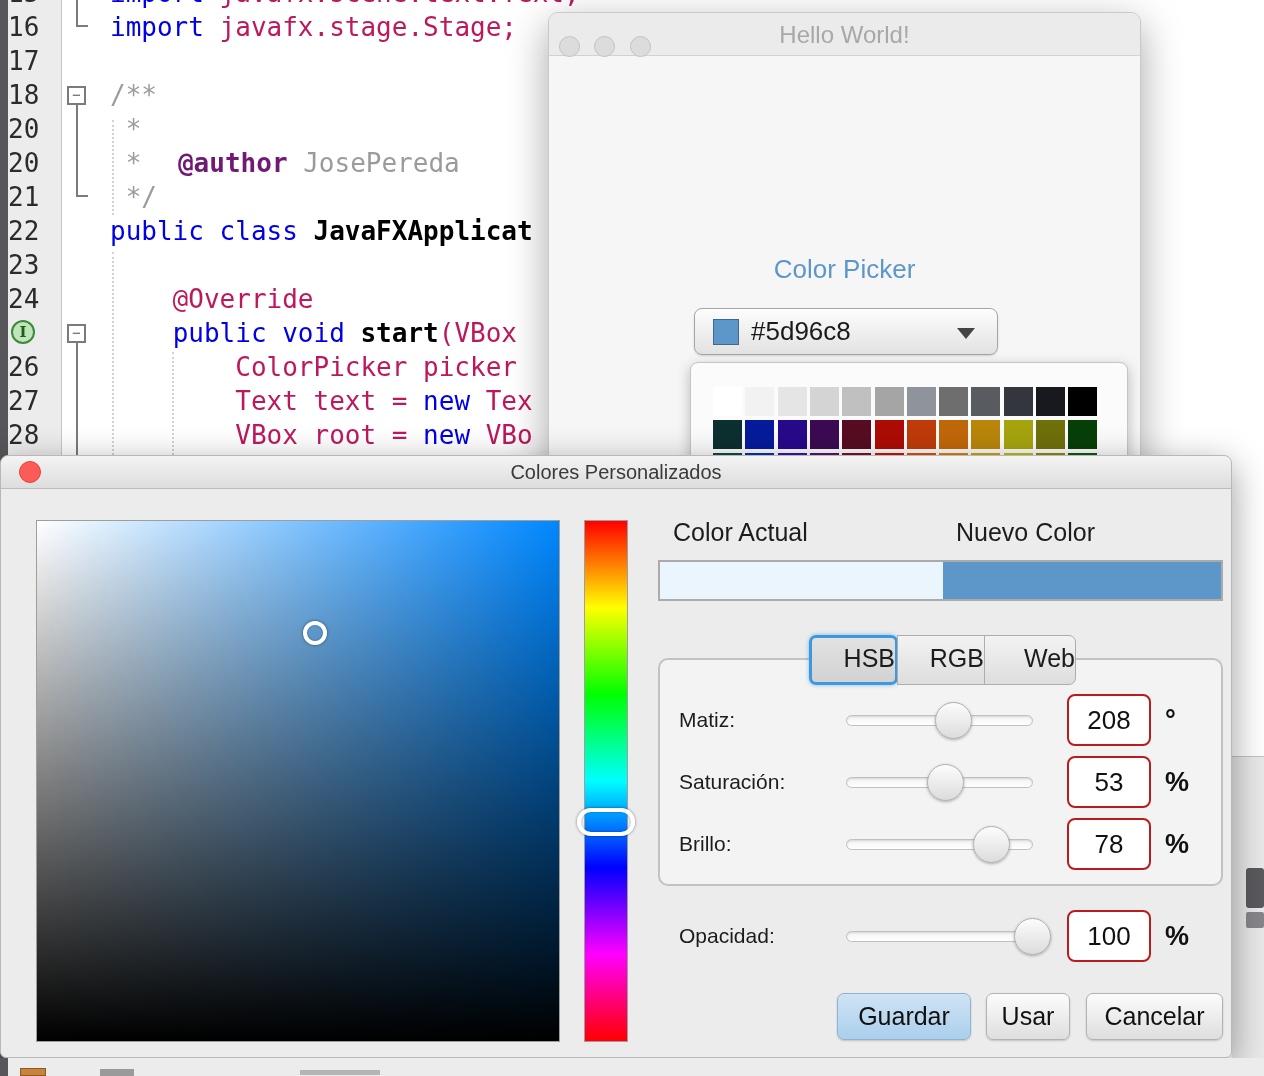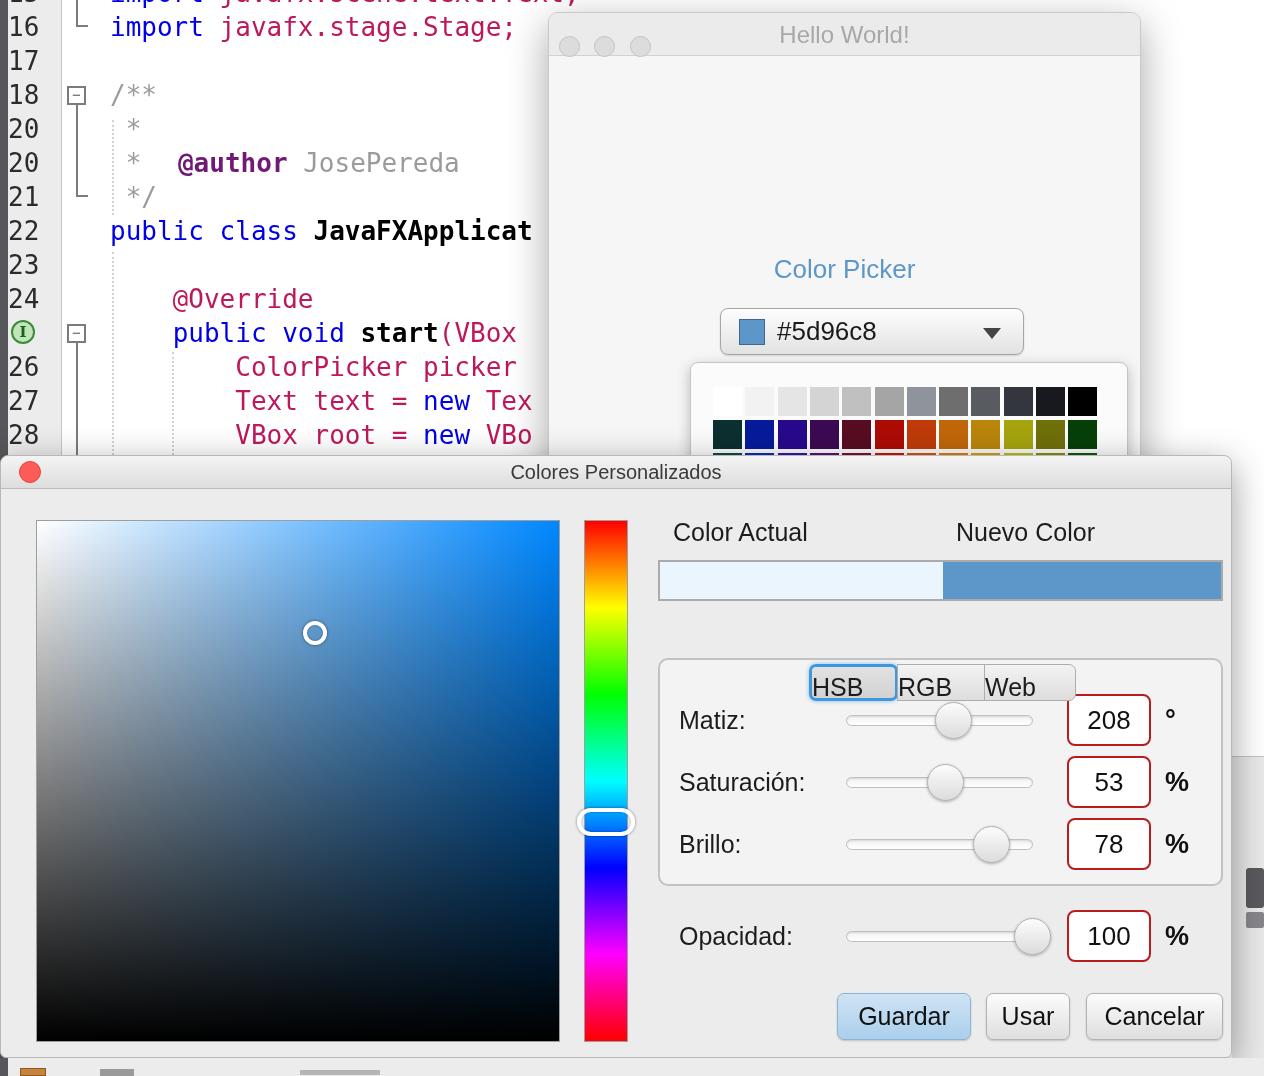--- a/index.html
+++ b/index.html
@@ -35,21 +35,21 @@
                box-shadow:0 12px 40px rgba(0,0,0,0.35); }
   .hello-titlebar { position:absolute; left:0; top:0; right:0; height:43px; background:#ebebeb;
                     border-bottom:1px solid #d2d2d2; border-radius:10px 10px 0 0; }
   .traffic { position:absolute; top:23px; width:21px; height:21px; border-radius:50%;
              background:#dcdcdc; border:1px solid #c2c2c2; }
   .hello-title { position:absolute; left:0; right:0; top:0; height:43px; line-height:43px;
                  text-align:center; color:#a8a8a8; font-size:24px; }
   .cp-label { position:absolute; left:0; right:0; top:241px; text-align:center; font-size:26px; color:#5d96c8; }
   .combo { position:absolute; left:145px; top:295px; width:304px; height:47px; border-radius:8px;
            background:linear-gradient(#fdfdfd,#e2e2e2); border:1px solid #a6a6a6;
-           box-shadow:inset 0 1px 0 #fff, 0 1px 2px rgba(0,0,0,0.15);margin-left:26px; }
+           box-shadow:inset 0 1px 0 #fff, 0 1px 2px rgba(0,0,0,0.15); }
   .combo-swatch { position:absolute; left:18px; top:10px; width:26px; height:26px; border:1px solid rgba(0,0,0,0.3); }
   .combo-text { position:absolute; left:56px; top:0; height:45px; line-height:45px; font-size:26px; color:#1a1a1a; }
   .combo-arrow { position:absolute; right:22px; top:19px; width:0; height:0;
                  border-left:9px solid transparent; border-right:9px solid transparent; border-top:11px solid #444; }
   .palette-pop { position:absolute; left:690px; top:362px; width:438px; height:110px;
                  background:#fbfbfb; border:1px solid #c5c5c5; border-radius:8px;
                  box-shadow:0 4px 14px rgba(0,0,0,0.25); z-index:5; }
   .pal-row { position:absolute; left:22px; height:29px; }
   .pal-cell { position:absolute; top:0; width:29px; height:29px; }
 
@@ -68,30 +68,30 @@
   .sv-ring { position:absolute; left:266px; top:100px; width:24px; height:24px; border-radius:50%;
              border:4px solid #fff; box-shadow:0 0 3px rgba(0,0,0,0.55), inset 0 0 2px rgba(0,0,0,0.45); }
   .hue-bar { position:absolute; left:583px; top:64px; width:44px; height:522px; border:1px solid #9e9e9e;
              background:linear-gradient(to bottom,#ff0000 0%,#ffff00 16.7%,#00ff00 33.3%,#00ffff 50%,#0000ff 66.7%,#ff00ff 83.3%,#ff0000 100%); }
   .hue-handle { position:absolute; left:-8px; width:58px; height:28px; border-radius:14px;
                 border:4px solid #fff; box-shadow:0 0 3px rgba(0,0,0,0.5), inset 0 0 2px rgba(0,0,0,0.4); }
   .cur-label { position:absolute; top:62px; font-size:25px; color:#1c1c1c; }
   .swatch-bar { position:absolute; left:657px; top:104px; width:565px; height:41px; border:2px solid #ababab; }
   .swatch-half { position:absolute; top:0; height:37px; }
   .segtabs { position:absolute; left:808px; top:179px; height:47px; z-index:2; }
-  .segbtn { position:absolute; top:0; height:37px; background:linear-gradient(#f3f3f3,#ddd);
-            border:1px solid #adadad; font-size:25px; color:#1c1c1c; text-align:left; line-height:45px;margin-top:29px; }
+  .segbtn { position:absolute; top:0; height:50px; background:linear-gradient(#f3f3f3,#ddd);
+            border:1px solid #adadad; font-size:25px; color:#1c1c1c; text-align:right; line-height:45px; }
   .segbtn.first { border-radius:7px 0 0 7px; }
   .segbtn.last { border-radius:0 7px 7px 0; }
   .segbtn.active { background:linear-gradient(#e2e2e2,#d2d2d2); border:3px solid #3f97dd; border-radius:7px;
                    box-shadow:0 0 4px rgba(63,151,221,0.6); line-height:41px; }
   .groupbox { position:absolute; left:657px; top:202px; width:565px; height:228px; border:2px solid #c2c2c2;
               border-radius:10px; background:#f3f3f3; }
   .slider-row { position:absolute; left:657px; width:565px; height:52px; }
-  .slider-label { position:absolute; left:21px; top:0; height:52px; line-height:52px; font-size:25px; color:#1c1c1c; }
+  .slider-label { position:absolute; left:21px; top:0; height:52px; line-height:52px; font-size:21px; color:#1c1c1c; }
   .track { position:absolute; left:188px; top:21px; width:187px; height:11px; border-radius:6px;
            background:linear-gradient(#f2f2f2,#ffffff); border:1px solid #c0c0c0; box-shadow:inset 0 1px 2px rgba(0,0,0,0.12); }
   .thumb { position:absolute; top:-14px; width:37px; height:37px; border-radius:50%;
            background:linear-gradient(#fcfcfc,#dcdcdc); border:1px solid #b0b0b0; box-shadow:0 1px 3px rgba(0,0,0,0.3); }
   .valbox { position:absolute; left:409px; top:0; width:84px; height:52px; background:#fff;
             border:2px solid #b91c1c; border-radius:8px; font-size:26px; color:#111;
             text-align:center; line-height:48px; }
   .unit { position:absolute; left:507px; top:0; height:52px; line-height:52px; font-size:27px; color:#111; font-weight:bold; }
   .dlg-btn { position:absolute; top:537px; height:47px; border-radius:7px; font-size:25px; color:#111;
              text-align:center; background:linear-gradient(#fcfcfc,#dedede); border:1px solid #b2b2b2;

